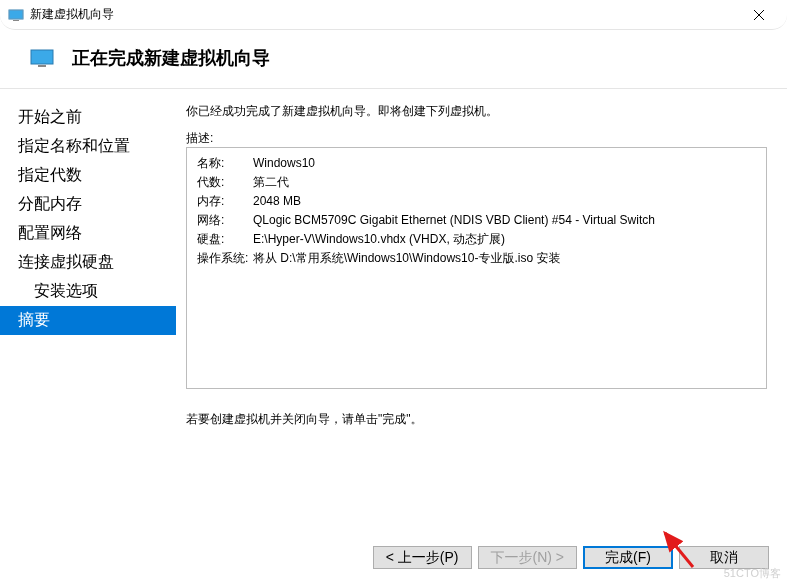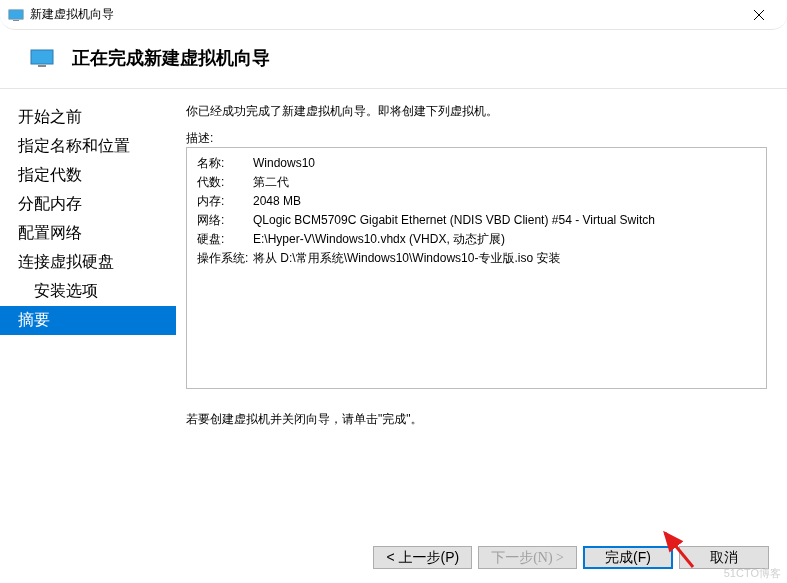--- a/index.html
+++ b/index.html
@@ -123,21 +123,20 @@
       border: 1px solid #adadad;
       background: #e1e1e1;
       font-size: 14px;
       font-family: inherit;
       cursor: pointer;
       padding: 0 12px;
     }
     .btn:disabled {
       color: #a0a0a0;
       cursor: default;
-      font-family: Liberation Serif, serif;
     }
     .btn.default {
       border: 2px solid #0078d7;
     }
     .watermark {
       position: absolute;
       bottom: 2px;
       right: 6px;
       font-size: 11px;
       color: #d0d0d0;

